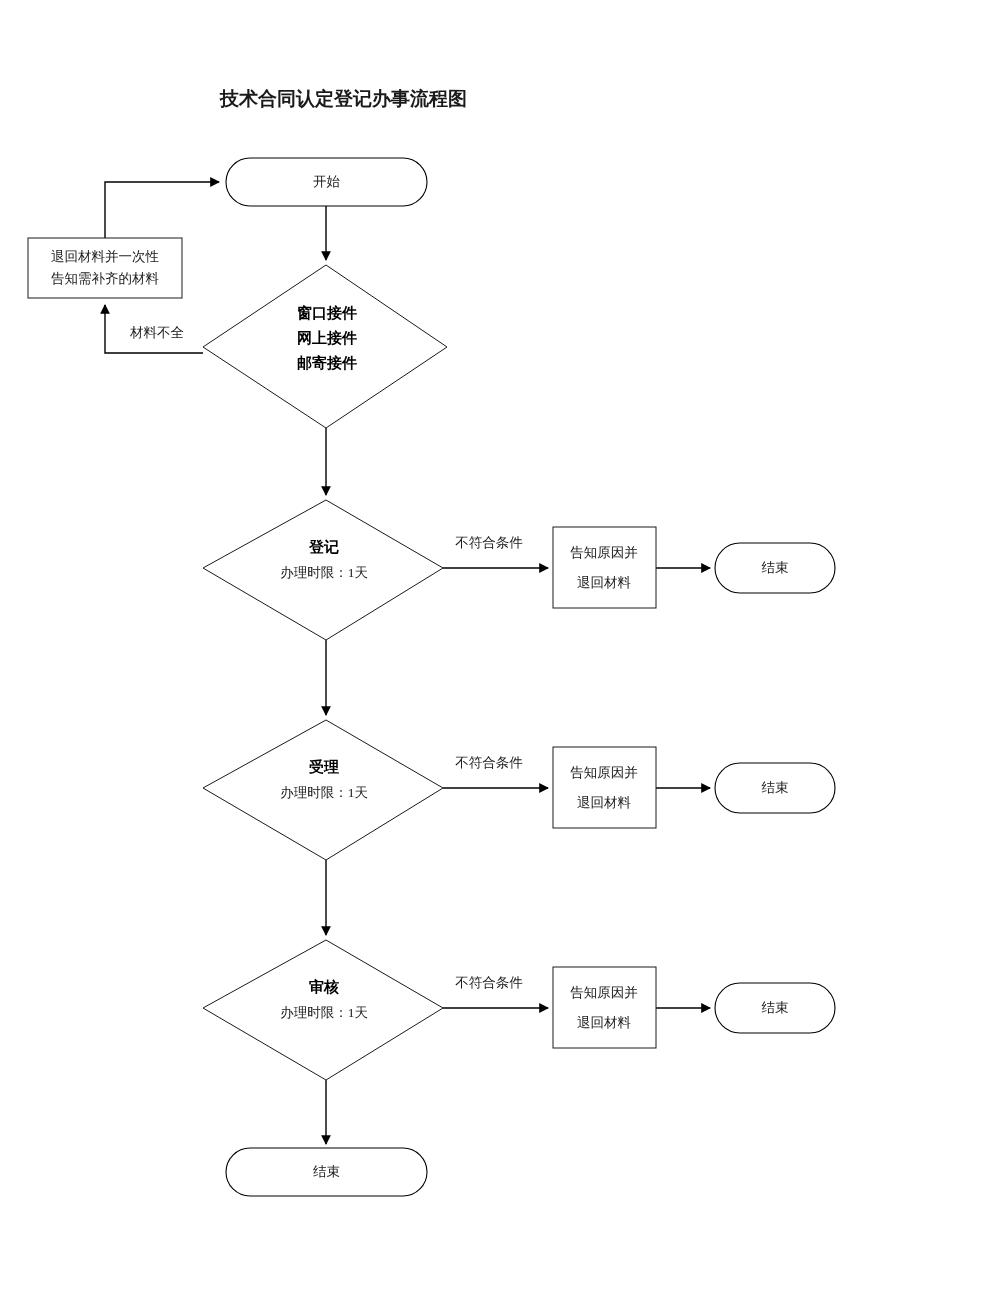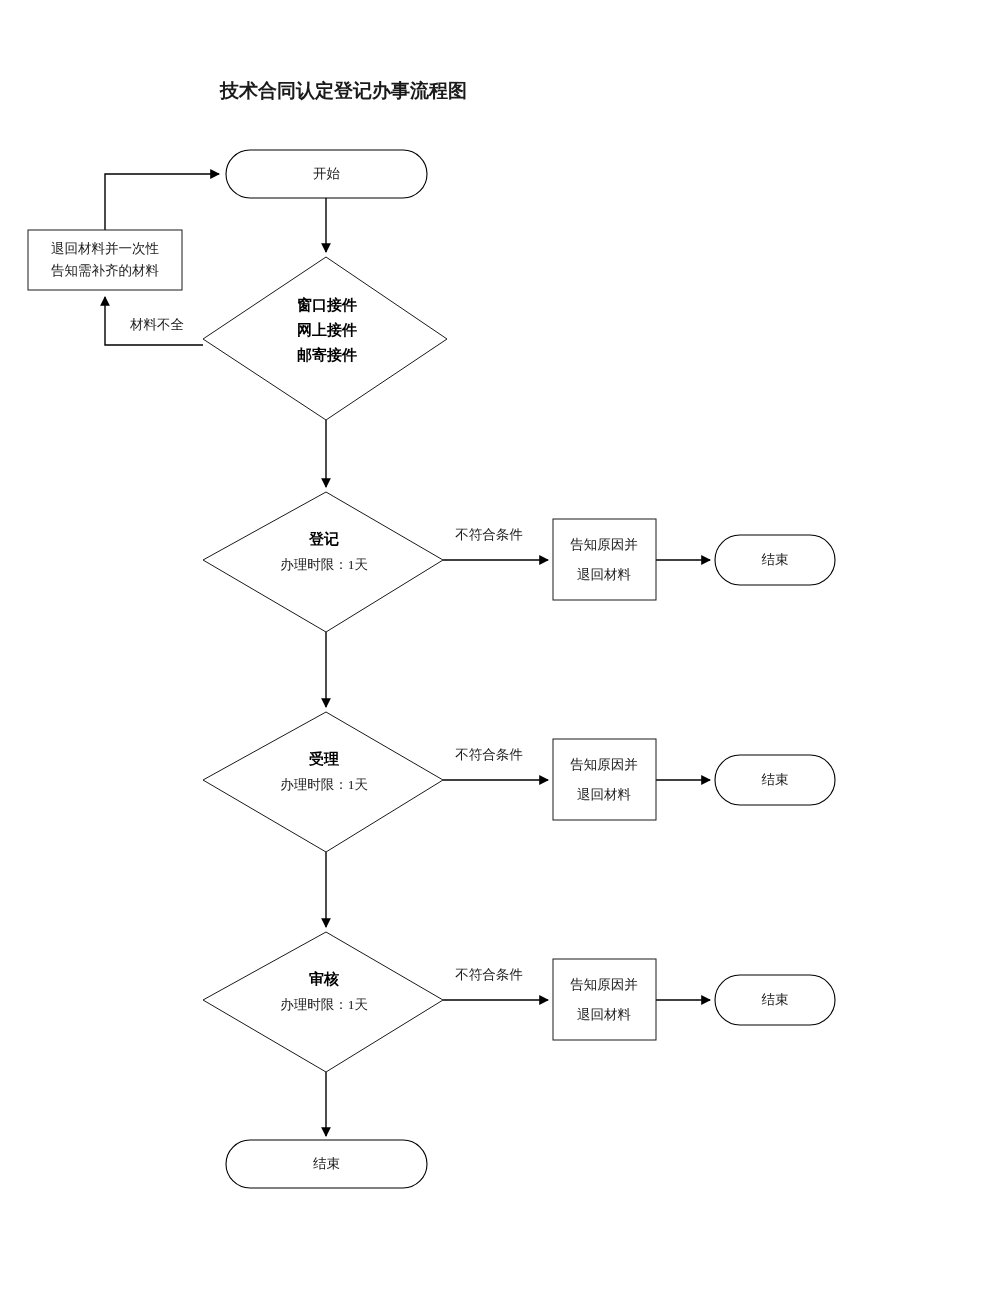--- a/index.html
+++ b/index.html
@@ -11,21 +11,21 @@
     width: 1000px;
     height: 1310px;
     font-family: "Liberation Serif", "DejaVu Serif", serif;
     color: #000000;
     position: relative;
     overflow: hidden;
   }
   #flow-root {
     position: absolute;
     left: 0;
-    top: 0;
+    top: 8px;
     width: 1000px;
     height: 1078px;
   }
   .title-text {
     font-family: "Liberation Serif", "DejaVu Serif", serif;
     font-size: 19px;
     font-weight: bold;
     fill: #1a1a1a;
   }
   .node-shape {

